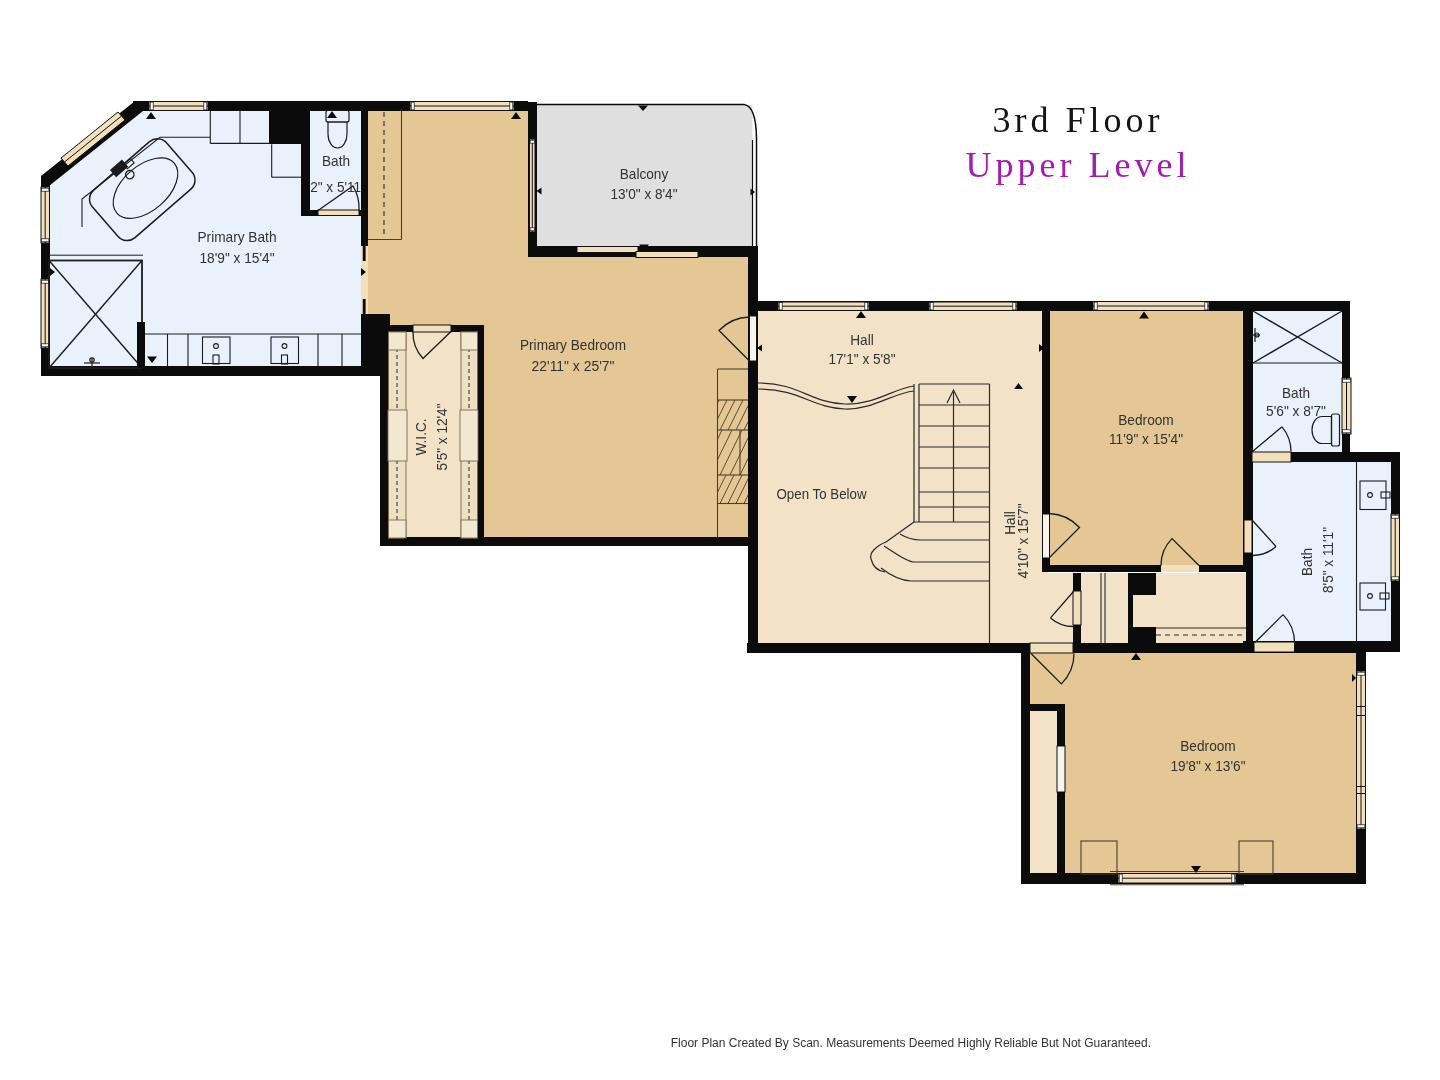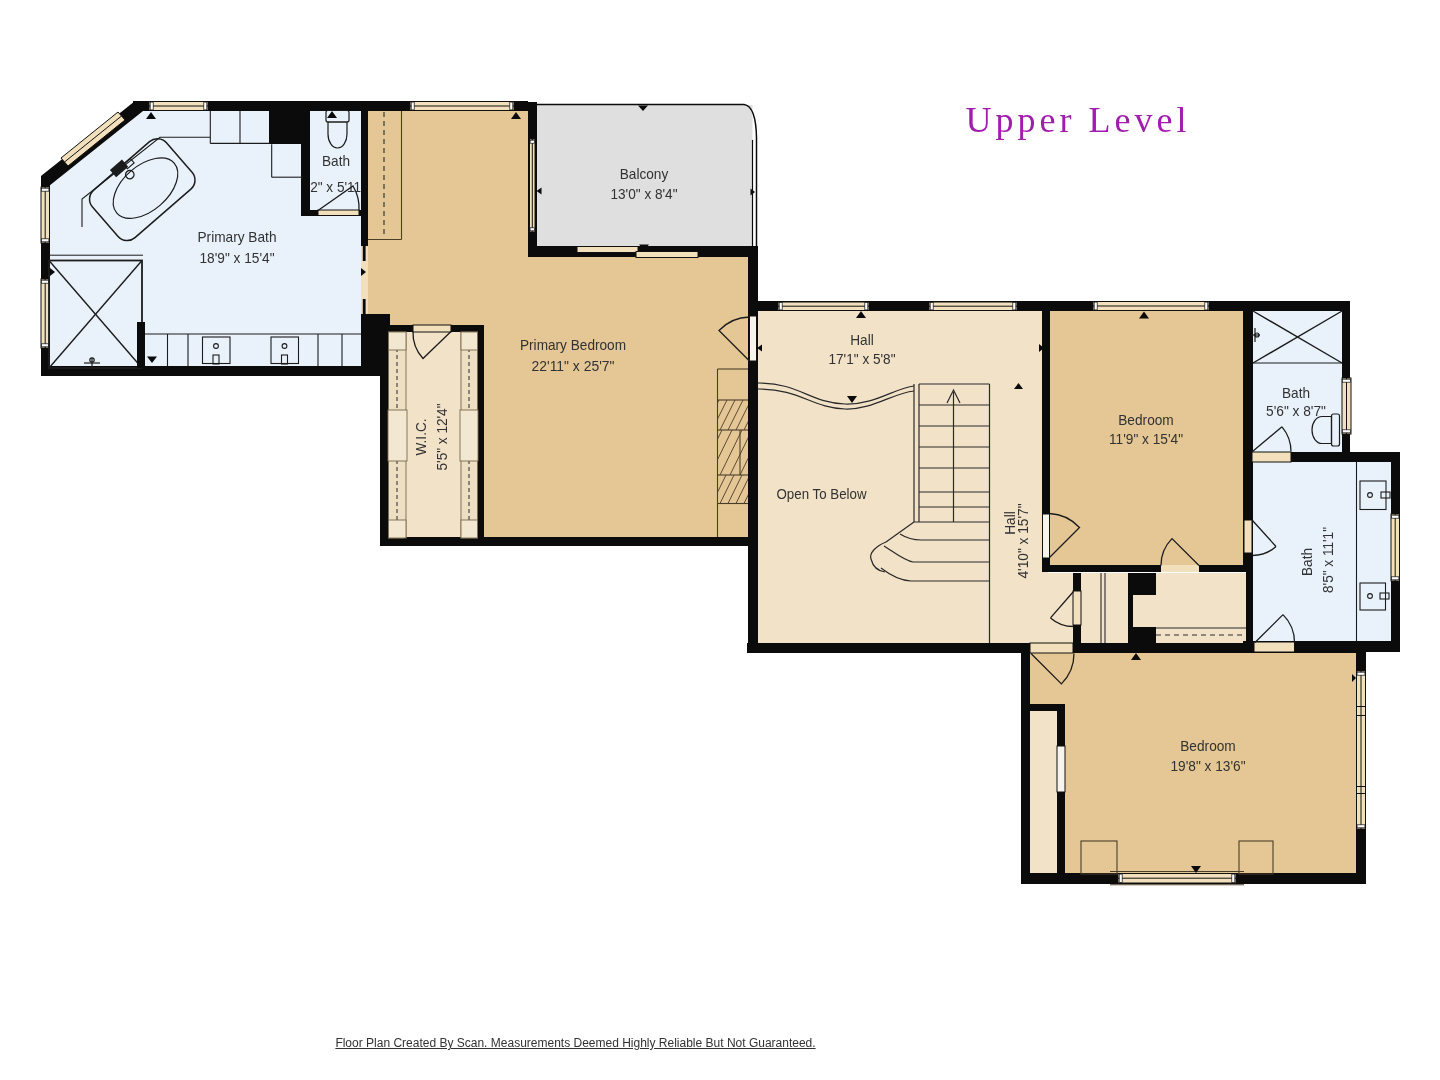--- a/index.html
+++ b/index.html
@@ -490,18 +490,19 @@
 </g>
 <clipPath id="smallbathclip">
         <rect x="310" y="111" width="51" height="99"></rect>
       </clipPath>
 <g clip-path="url(#smallbathclip)">
 <text class="lbl" text-anchor="middle" x="333" y="192" textLength="66" lengthAdjust="spacingAndGlyphs">5'2" x 5'11"</text>
 </g>
 </svg>
 
 <div style="position:absolute;left:878px;top:98px;width:400px;text-align:center;">
+  <div class="ttl" style="font-size:36px;letter-spacing:4px;color:#141414;line-height:45px;">3rd Floor</div>
   <div class="ttl" style="font-size:36px;letter-spacing:4px;color:#a21caf;line-height:45px;">Upper Level</div>
 </div>
 
-<div style="position:absolute;left:0;top:1036px;width:1151px;text-align:center;
-     font-size:12px;color:#333;text-decoration:underline;">Floor Plan Created By Scan. Measurements Deemed Highly Reliable But Not Guaranteed.</div>
+<div style="position:absolute;left:0;top:1036px;width:1151px;text-align:right;
+     font-size:12px;color:#333;">Floor Plan Created By Scan. Measurements Deemed Highly Reliable But Not Guaranteed.</div>
 </div>
 
 </body></html>

